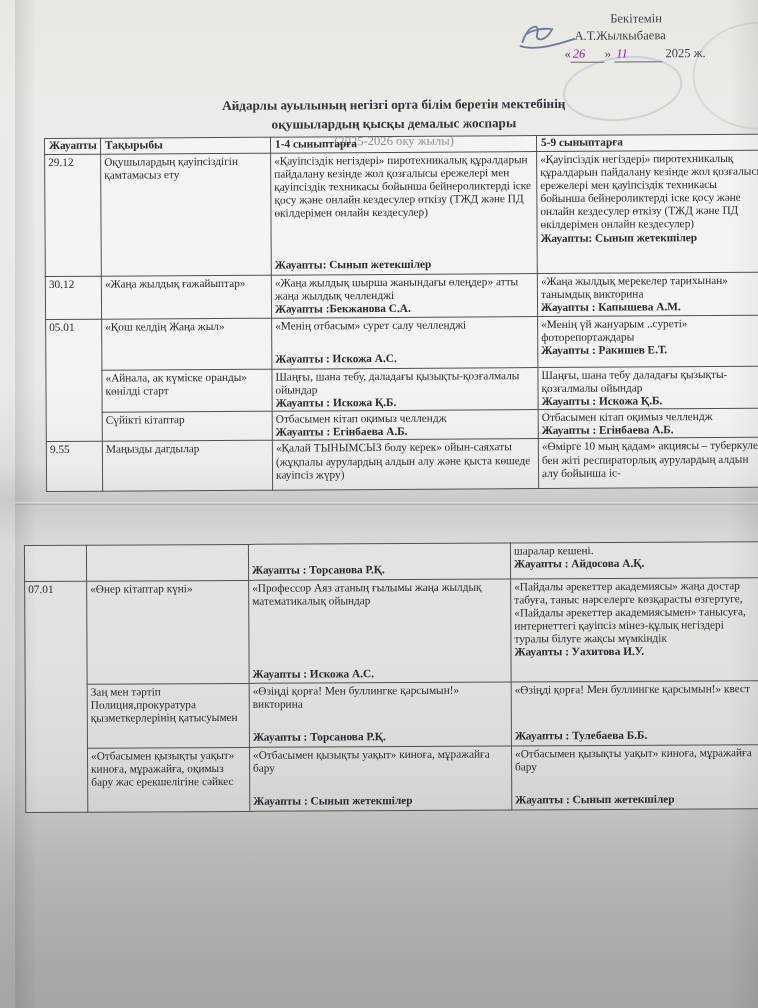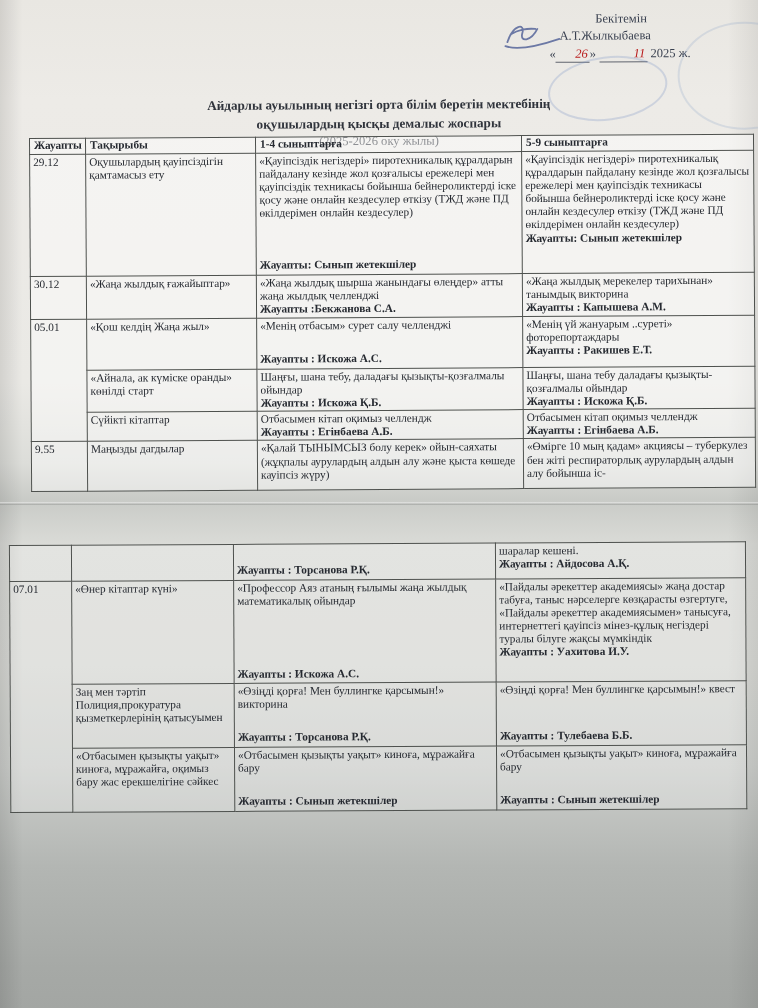--- a/index.html
+++ b/index.html
@@ -3,32 +3,32 @@
 <meta charset="utf-8">
 <style>
   html,body{margin:0;padding:0;}
   body{
     width:758px;height:1008px;overflow:hidden;position:relative;
     font-family:"Liberation Serif","DejaVu Serif",serif;
     background:linear-gradient(180deg,#e9e7e2 0%,#edebe7 10%,#eae9e5 38%,#dcddd9 46%,#c9cbc7 49.6%,#dadbd7 54%,#d7d8d4 66%,#cccecb 76%,#b3b6b3 86%,#a6a9a6 96%,#a3a6a3 100%);
   }
   .vignette{position:absolute;inset:0;pointer-events:none;
     background:linear-gradient(90deg,rgba(0,0,0,.10) 0,rgba(0,0,0,0) 3%,rgba(0,0,0,0) 96%,rgba(0,0,0,.07) 100%);}
-  .page{position:absolute;inset:0;color:#2b2f36;}
+  .page{position:absolute;inset:0;color:#2b2f36;margin-left:15px;}
   .sheet1{position:absolute;left:0;top:0;width:758px;transform:rotate(-0.35deg);transform-origin:40px 140px;}
   .sheet2{position:absolute;left:0;top:0;width:758px;transform:rotate(-0.3deg);transform-origin:20px 560px;}
 
   
   .approval{position:absolute;top:14px;left:498px;width:250px;font-size:12.6px;line-height:1.32;color:#3a4150;}
   .appr-l1{margin-left:98px;}
   .appr-l2{margin-left:62px;position:relative;}
   .appr-l3{margin-left:74px;}
   .appr-l4{margin-left:52px;margin-top:2px;}
   .sig{position:absolute;left:-58px;top:-8px;}
-  .hand{font-style:italic;color:#b91c1c;display:inline-block;min-width:30px;text-align:right;
+  .hand{font-style:italic;color:#a21caf;display:inline-block;min-width:30px;text-align:left;
     border-bottom:1px solid #60646e;line-height:1.0;padding:0 2px 1px 2px;}
   .hand.month{min-width:44px;}
   .stamp{position:absolute;border-radius:50%;pointer-events:none;}
   .stamp.s1{left:548px;top:60px;width:116px;height:60px;border:2px solid rgba(122,148,196,.28);transform:rotate(-7deg);}
   .stamp.s2{left:678px;top:26px;width:130px;height:104px;border:2px solid rgba(122,148,196,.20);}
 
   
   .title{position:absolute;top:97px;left:0;width:758px;text-align:center;color:#30343c;}
   .title .t1,.title .t2{font-weight:bold;font-size:13.2px;line-height:1.45;}
   .title .t3{font-size:12.6px;line-height:1.4;}

